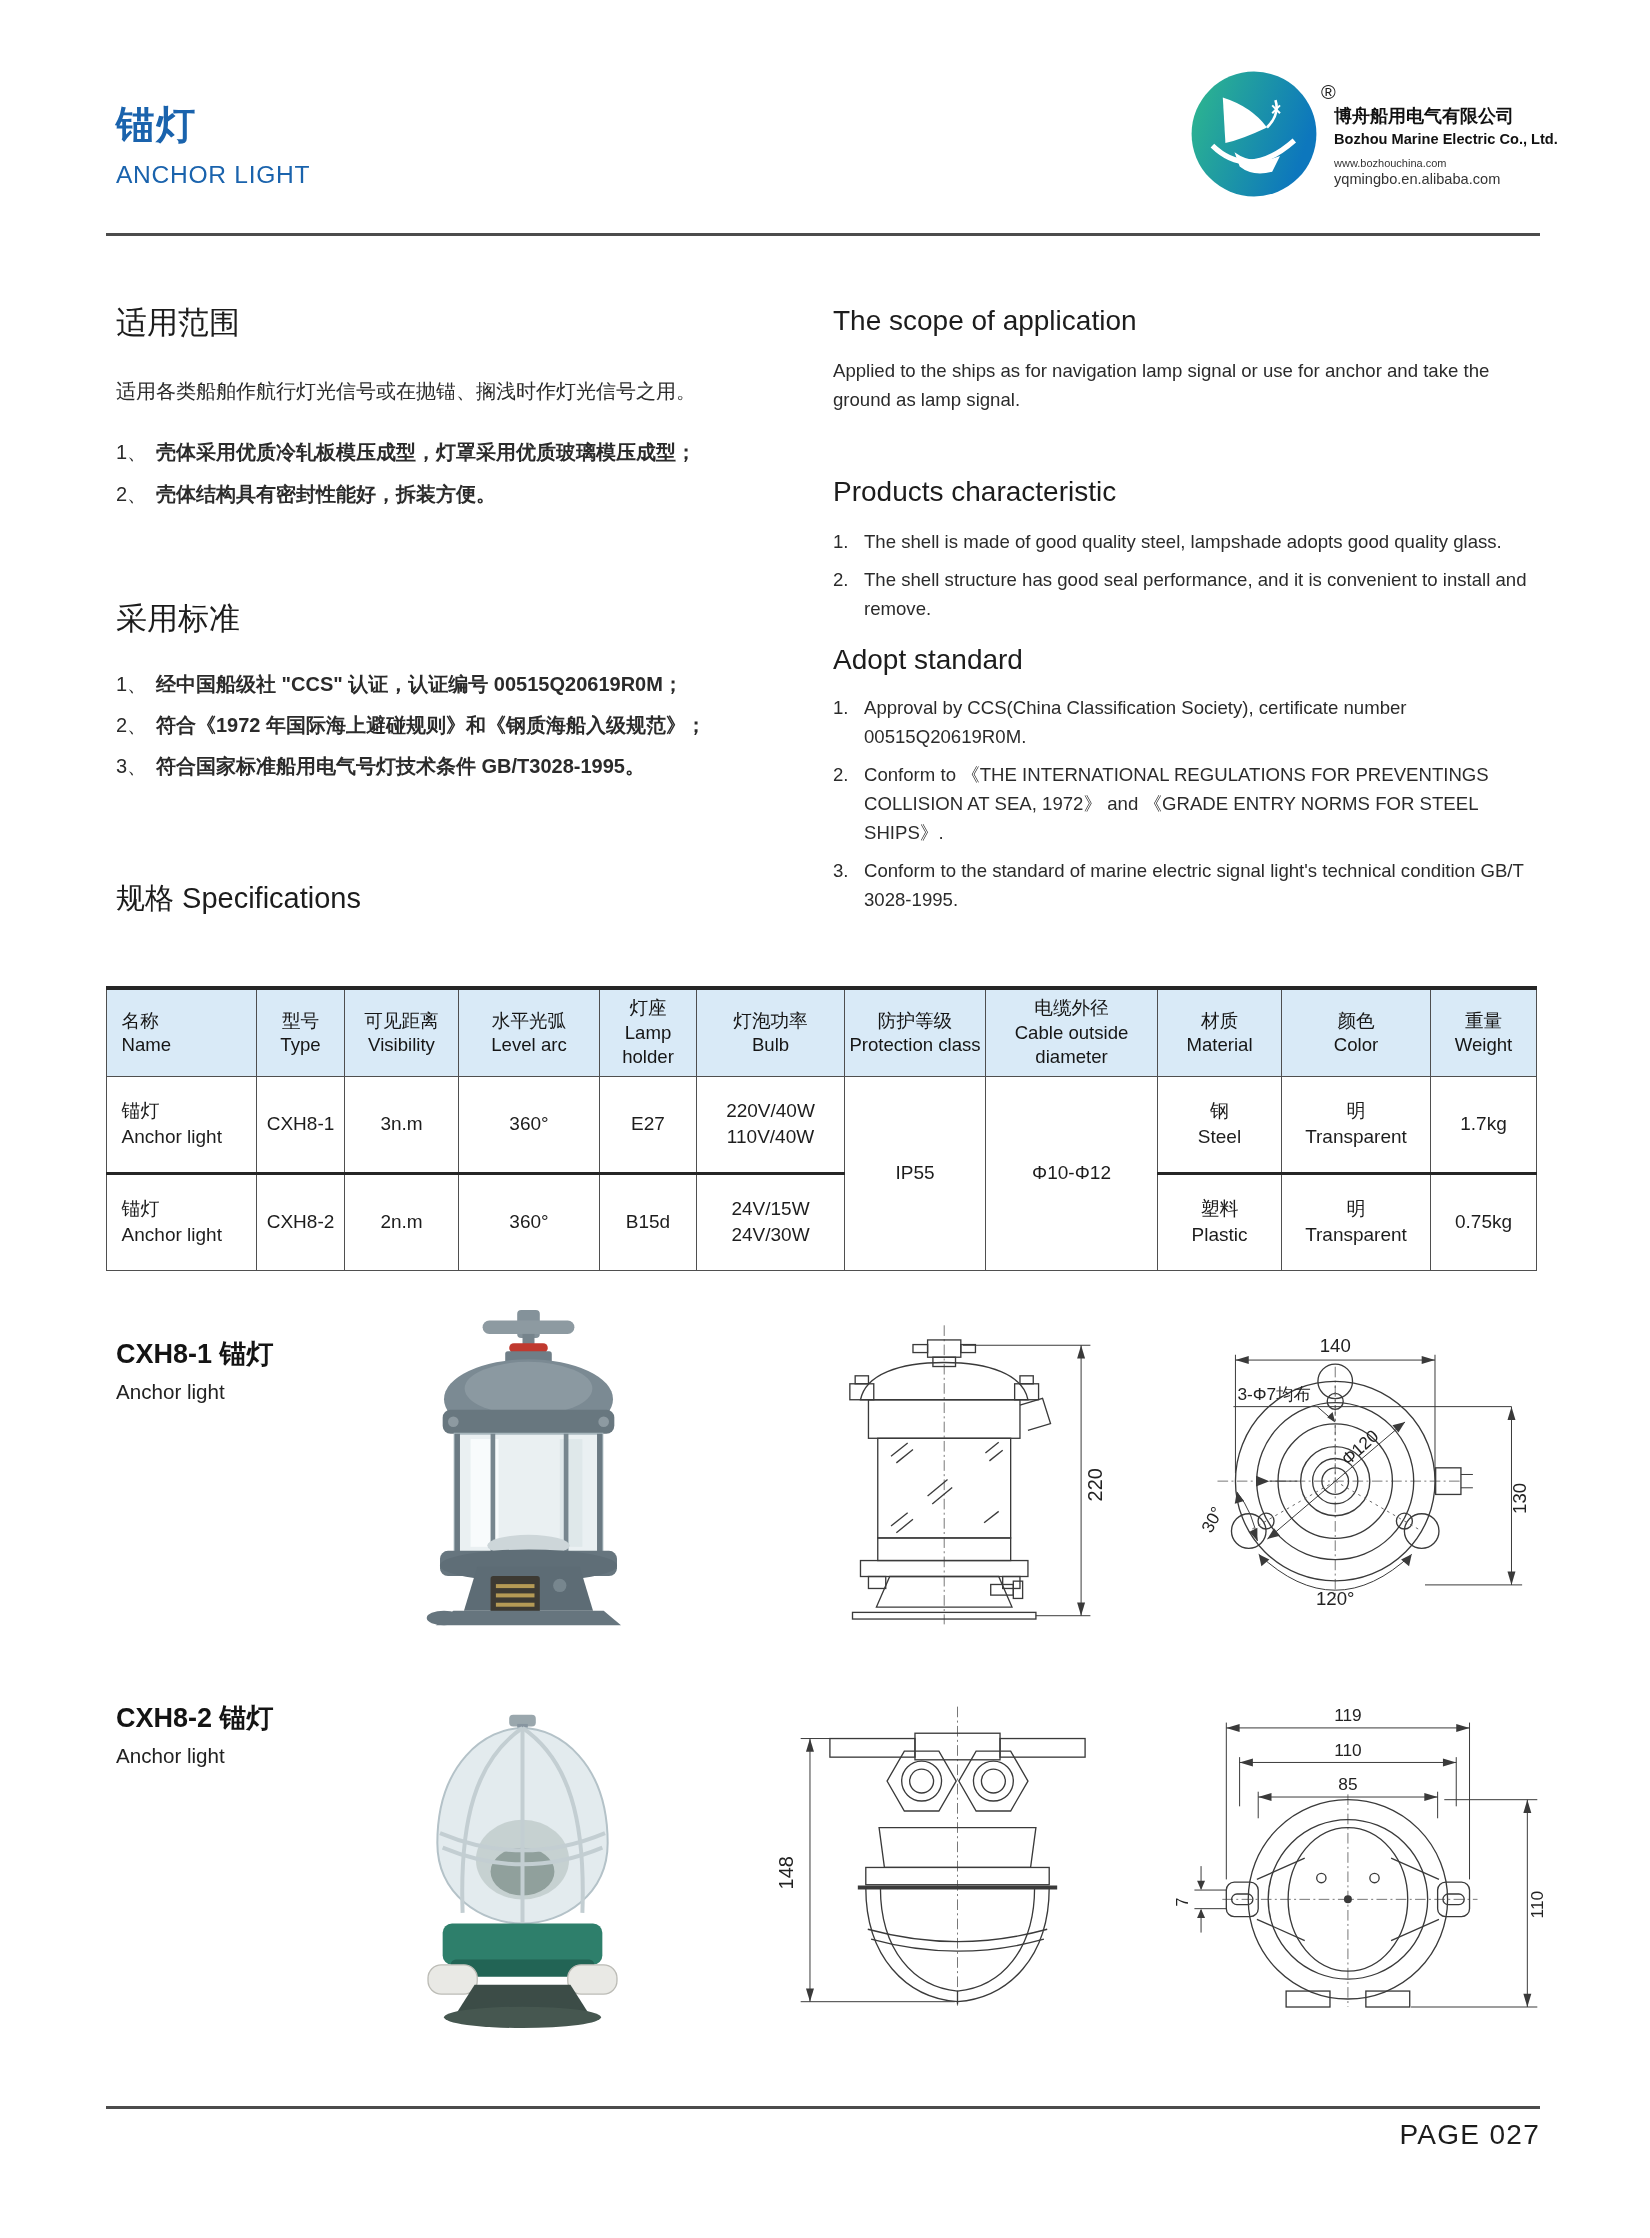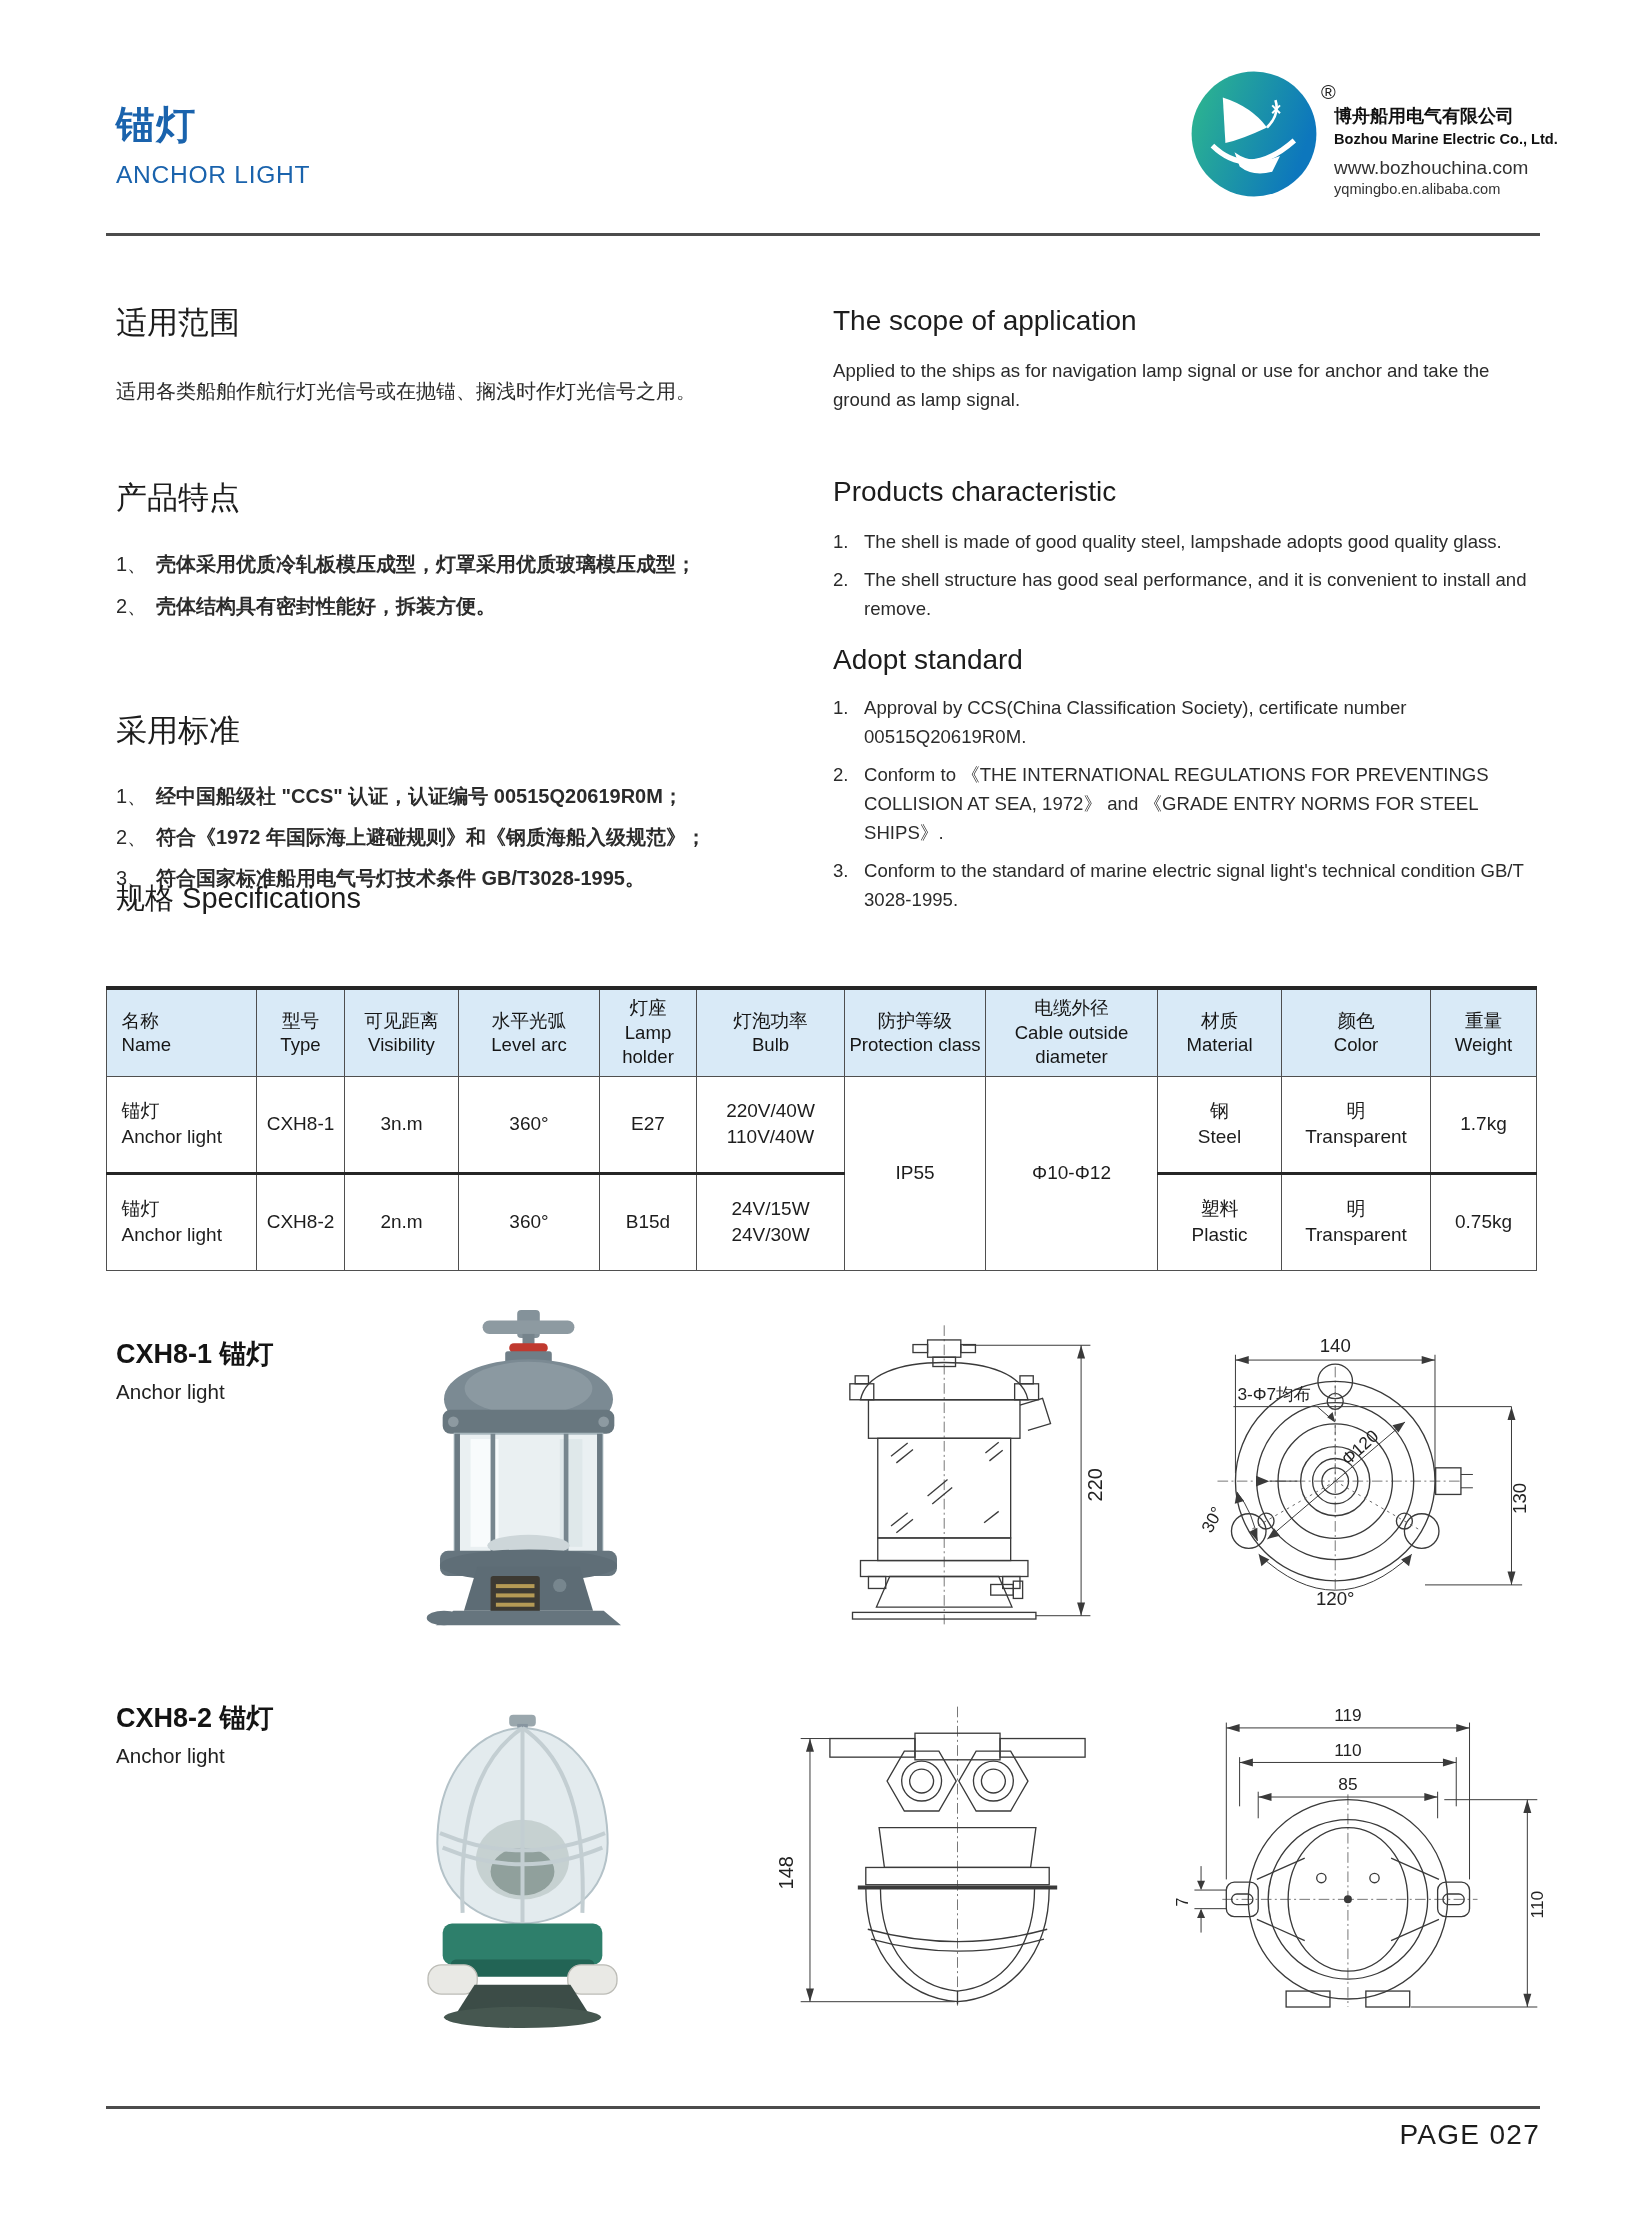--- a/index.html
+++ b/index.html
@@ -11,21 +11,21 @@
   .title-block { position:absolute; left:116px; top:98px; }
   .title-cn { font-size:39px; font-weight:bold; color:#1a63ad; letter-spacing:1.3px; }
   .title-en { font-size:24.6px; color:#1a63ad; letter-spacing:0.7px; margin-top:9.3px; }
 
   .logo-wrap { position:absolute; left:1189px; top:69px; }
   .logo-svg { width:130px; height:130px; display:block; }
   .reg-mark { position:absolute; left:132px; top:12px; font-size:20px; color:#222; }
   .logo-text { position:absolute; left:1334px; top:104px; width:279px; }
   .company-cn { font-size:18px; font-weight:bold; color:#111; }
   .company-en { font-size:14.6px; font-weight:bold; color:#111; margin-top:3.3px; }
-  .company-url { font-size:19px; color:#333; margin-top:9.3px; }
+  .company-url { font-size:11px; color:#333; margin-top:9.3px; }
   .company-url2 { font-size:14.6px; color:#333; margin-top:2.7px; }
 
   .rule { position:absolute; left:106px; width:1434px; height:2.7px; background:#4c4c4c; }
   .rule-top { top:233px; }
   .rule-bottom { top:2106px; }
 
   
   .col { position:absolute; top:293px; }
   .col-left  { left:116px; width:665px; }
   .col-right { left:833px; width:715px; }
@@ -125,21 +125,20 @@
     <div class="company-url">www.bozhouchina.com</div>
     <div class="company-url2">yqmingbo.en.alibaba.com</div>
   </div>
 
   <div class="rule rule-top"></div>
 
   <div class="col col-left">
     <div class="h-cn mt-scope-h">适用范围</div>
     <div class="body-cn mt-scope-b">适用各类船舶作航行灯光信号或在抛锚、搁浅时作灯光信号之用。</div>
 
-    <div class="h-cn mt-feat-h">产品特点</div>
     <div class="mt-feat-b">
       <div class="li">
         <span class="li-num-cn">1、</span>
         <span class="li-text-cn">壳体采用优质冷轧板模压成型，灯罩采用优质玻璃模压成型；</span>
       </div>
       <div class="li">
         <span class="li-num-cn">2、</span>
         <span class="li-text-cn">壳体结构具有密封性能好，拆装方便。</span>
       </div>
     </div>

